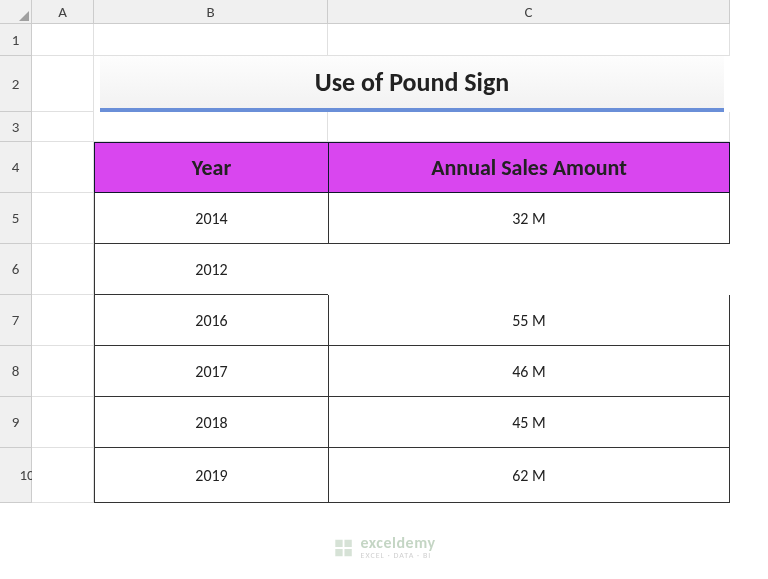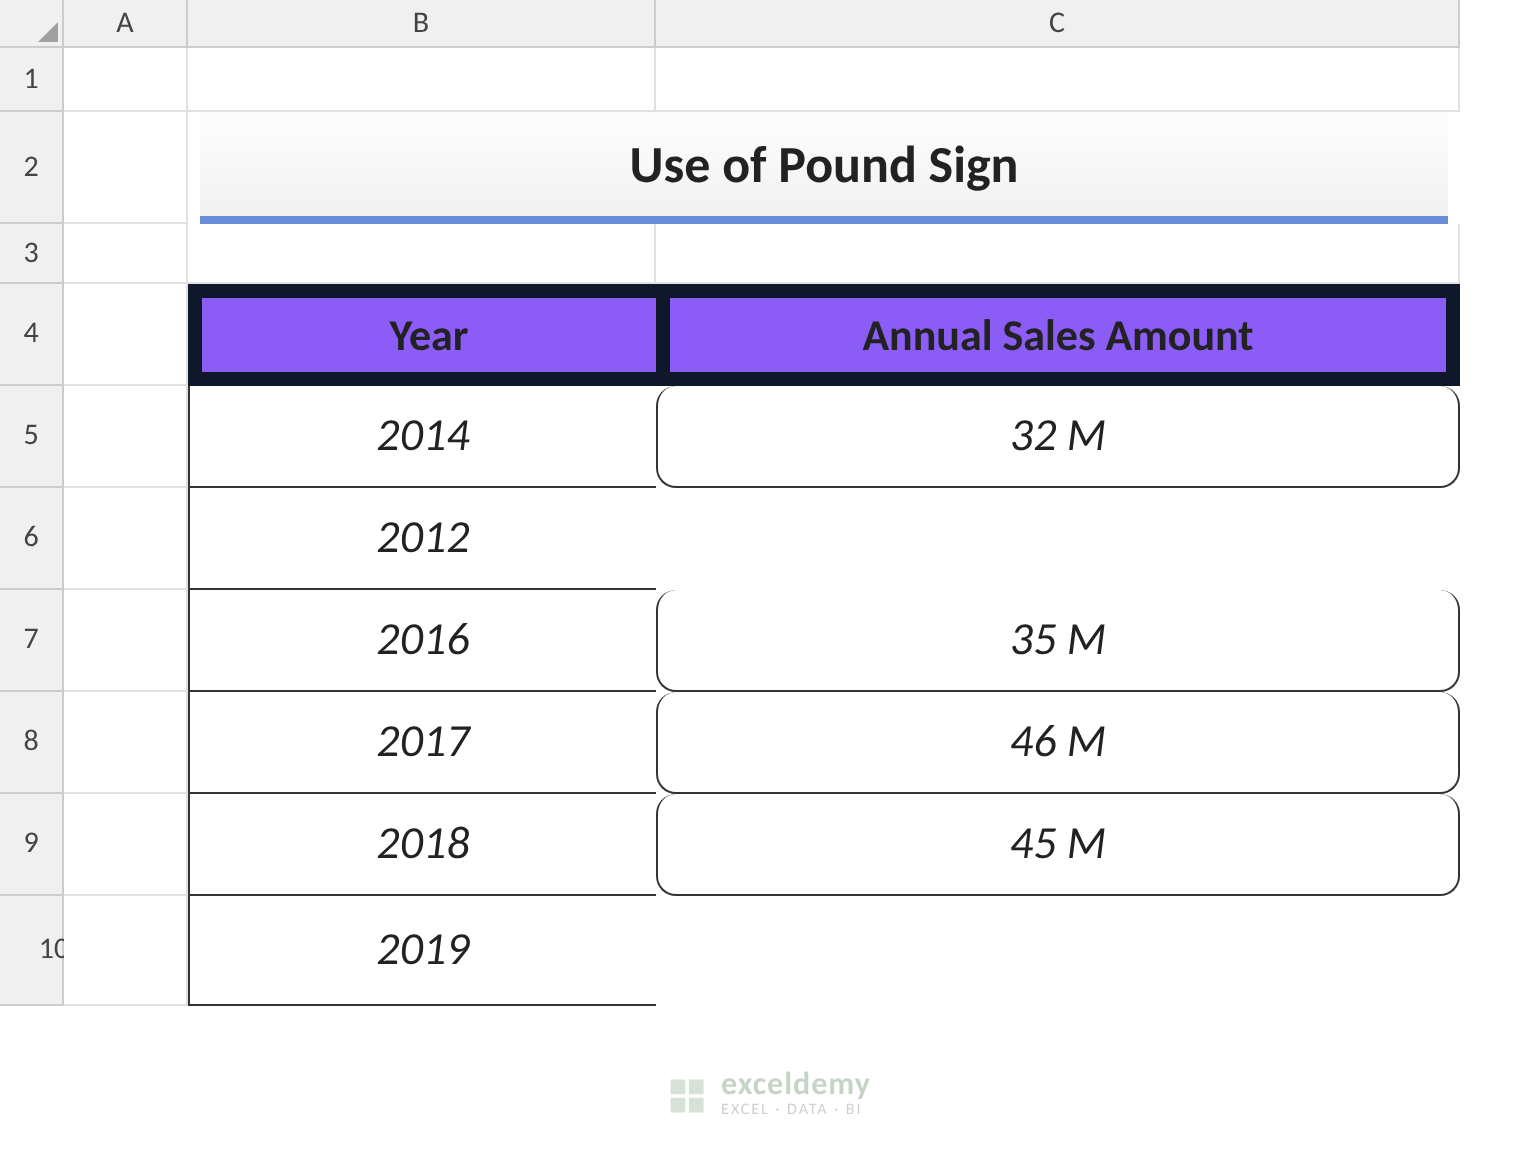--- a/index.html
+++ b/index.html
@@ -57,43 +57,42 @@
     align-items: center;
     justify-content: center;
     font-size: 26px;
     font-weight: bold;
     color: #222;
     border-bottom: 4px solid #6a8fd8;
     background: linear-gradient(#fdfdfd, #f2f2f2);
     margin: 0 6px;
   }
   .table-header {
-    background: #8b5cf6;
+    background: #d946ef;
     font-weight: bold;
     font-size: 22px;
     color: #222;
     display: flex;
     align-items: center;
     justify-content: center;
-    border: 7px solid #0f172a;
+    border: 1px solid #0f172a;
   }
   .table-cell {
     background: #fff;
-    font-size: 23px;
+    font-size: 16px;
     color: #222;
     display: flex;
     align-items: center;
     justify-content: center;
     border: 1px solid #333;
-    font-style: italic;
   }
   .th-year { grid-column: 3; grid-row: 5; border-right: none; }
   .th-amt { grid-column: 4; grid-row: 5; }
   .tc-b { grid-column: 3; border-right: none; border-top: none; }
-  .tc-c { grid-column: 4; border-top: none; border-radius: 10px; }
+  .tc-c { grid-column: 4; border-top: none; }
   .r5 { grid-row: 6; } .r6 { grid-row: 7; } .r7 { grid-row: 8; }
   .r8 { grid-row: 9; } .r9 { grid-row: 10; } .r10 { grid-row: 11; }
   .watermark {
     position: absolute;
     bottom: 20px;
     left: 50%;
     transform: translateX(-50%);
     display: flex;
     align-items: flex-end;
     gap: 6px;
@@ -147,26 +146,27 @@
   <div class="cell" style="grid-column:3;grid-row:4;"></div>
   <div class="cell" style="grid-column:4;grid-row:4;"></div>
 
   <div class="table-header th-year">Year</div>
   <div class="table-header th-amt">Annual Sales Amount</div>
 
   <div class="table-cell tc-b r5">2014</div>
   <div class="table-cell tc-c r5">32 M</div>
   <div class="table-cell tc-b r6">2012</div>
   <div class="table-cell tc-b r7">2016</div>
-  <div class="table-cell tc-c r7">35 M</div>
+  <div class="table-cell tc-c r7">55 M</div>
   <div class="table-cell tc-b r8">2017</div>
   <div class="table-cell tc-c r8">46 M</div>
   <div class="table-cell tc-b r9">2018</div>
   <div class="table-cell tc-c r9">45 M</div>
   <div class="table-cell tc-b r10">2019</div>
+  <div class="table-cell tc-c r10">62 M</div>
 </div>
 
 <div class="watermark">
   <span class="wm-icon">
     <svg width="22" height="22" viewBox="0 0 24 24">
         <path fill="#5a8a5a" d="M3 3h8v8H3zM13 3h8v8h-8zM3 13h8v8H3zM13 13h8v8h-8z" opacity="0.7"></path>
       </svg>
   </span>
   <span class="wm-text">
     <span class="wm-main">exceldemy</span>

